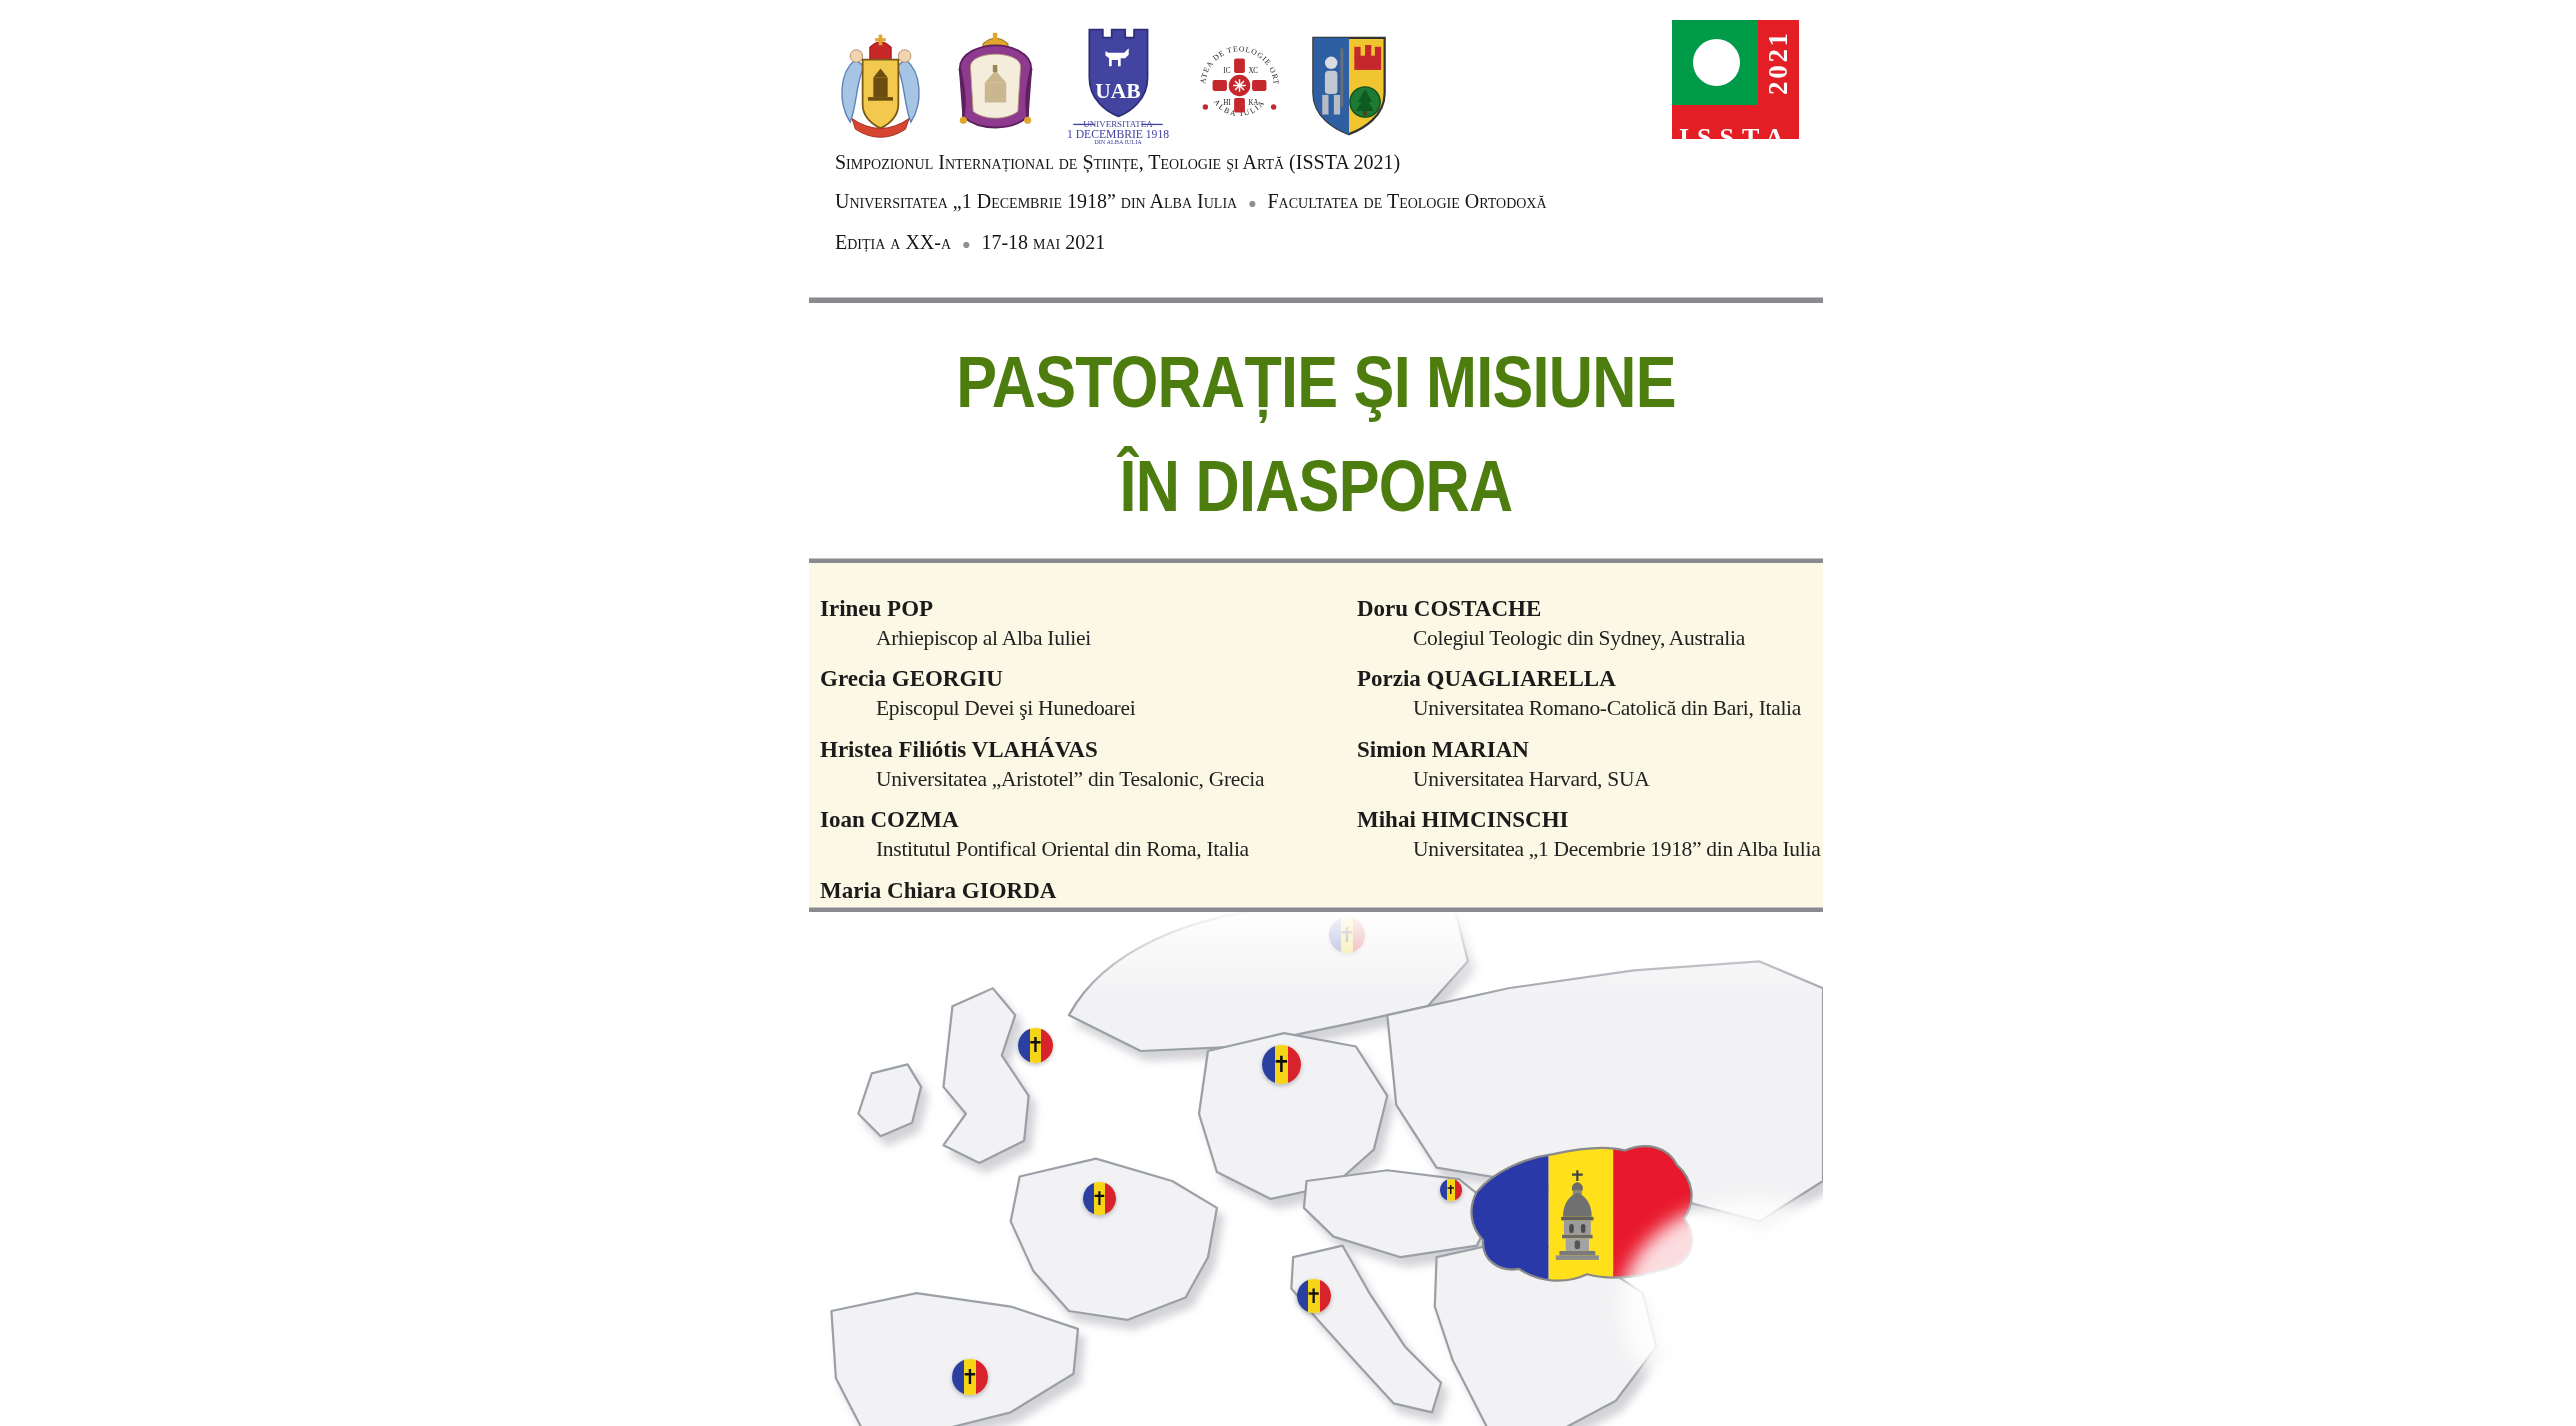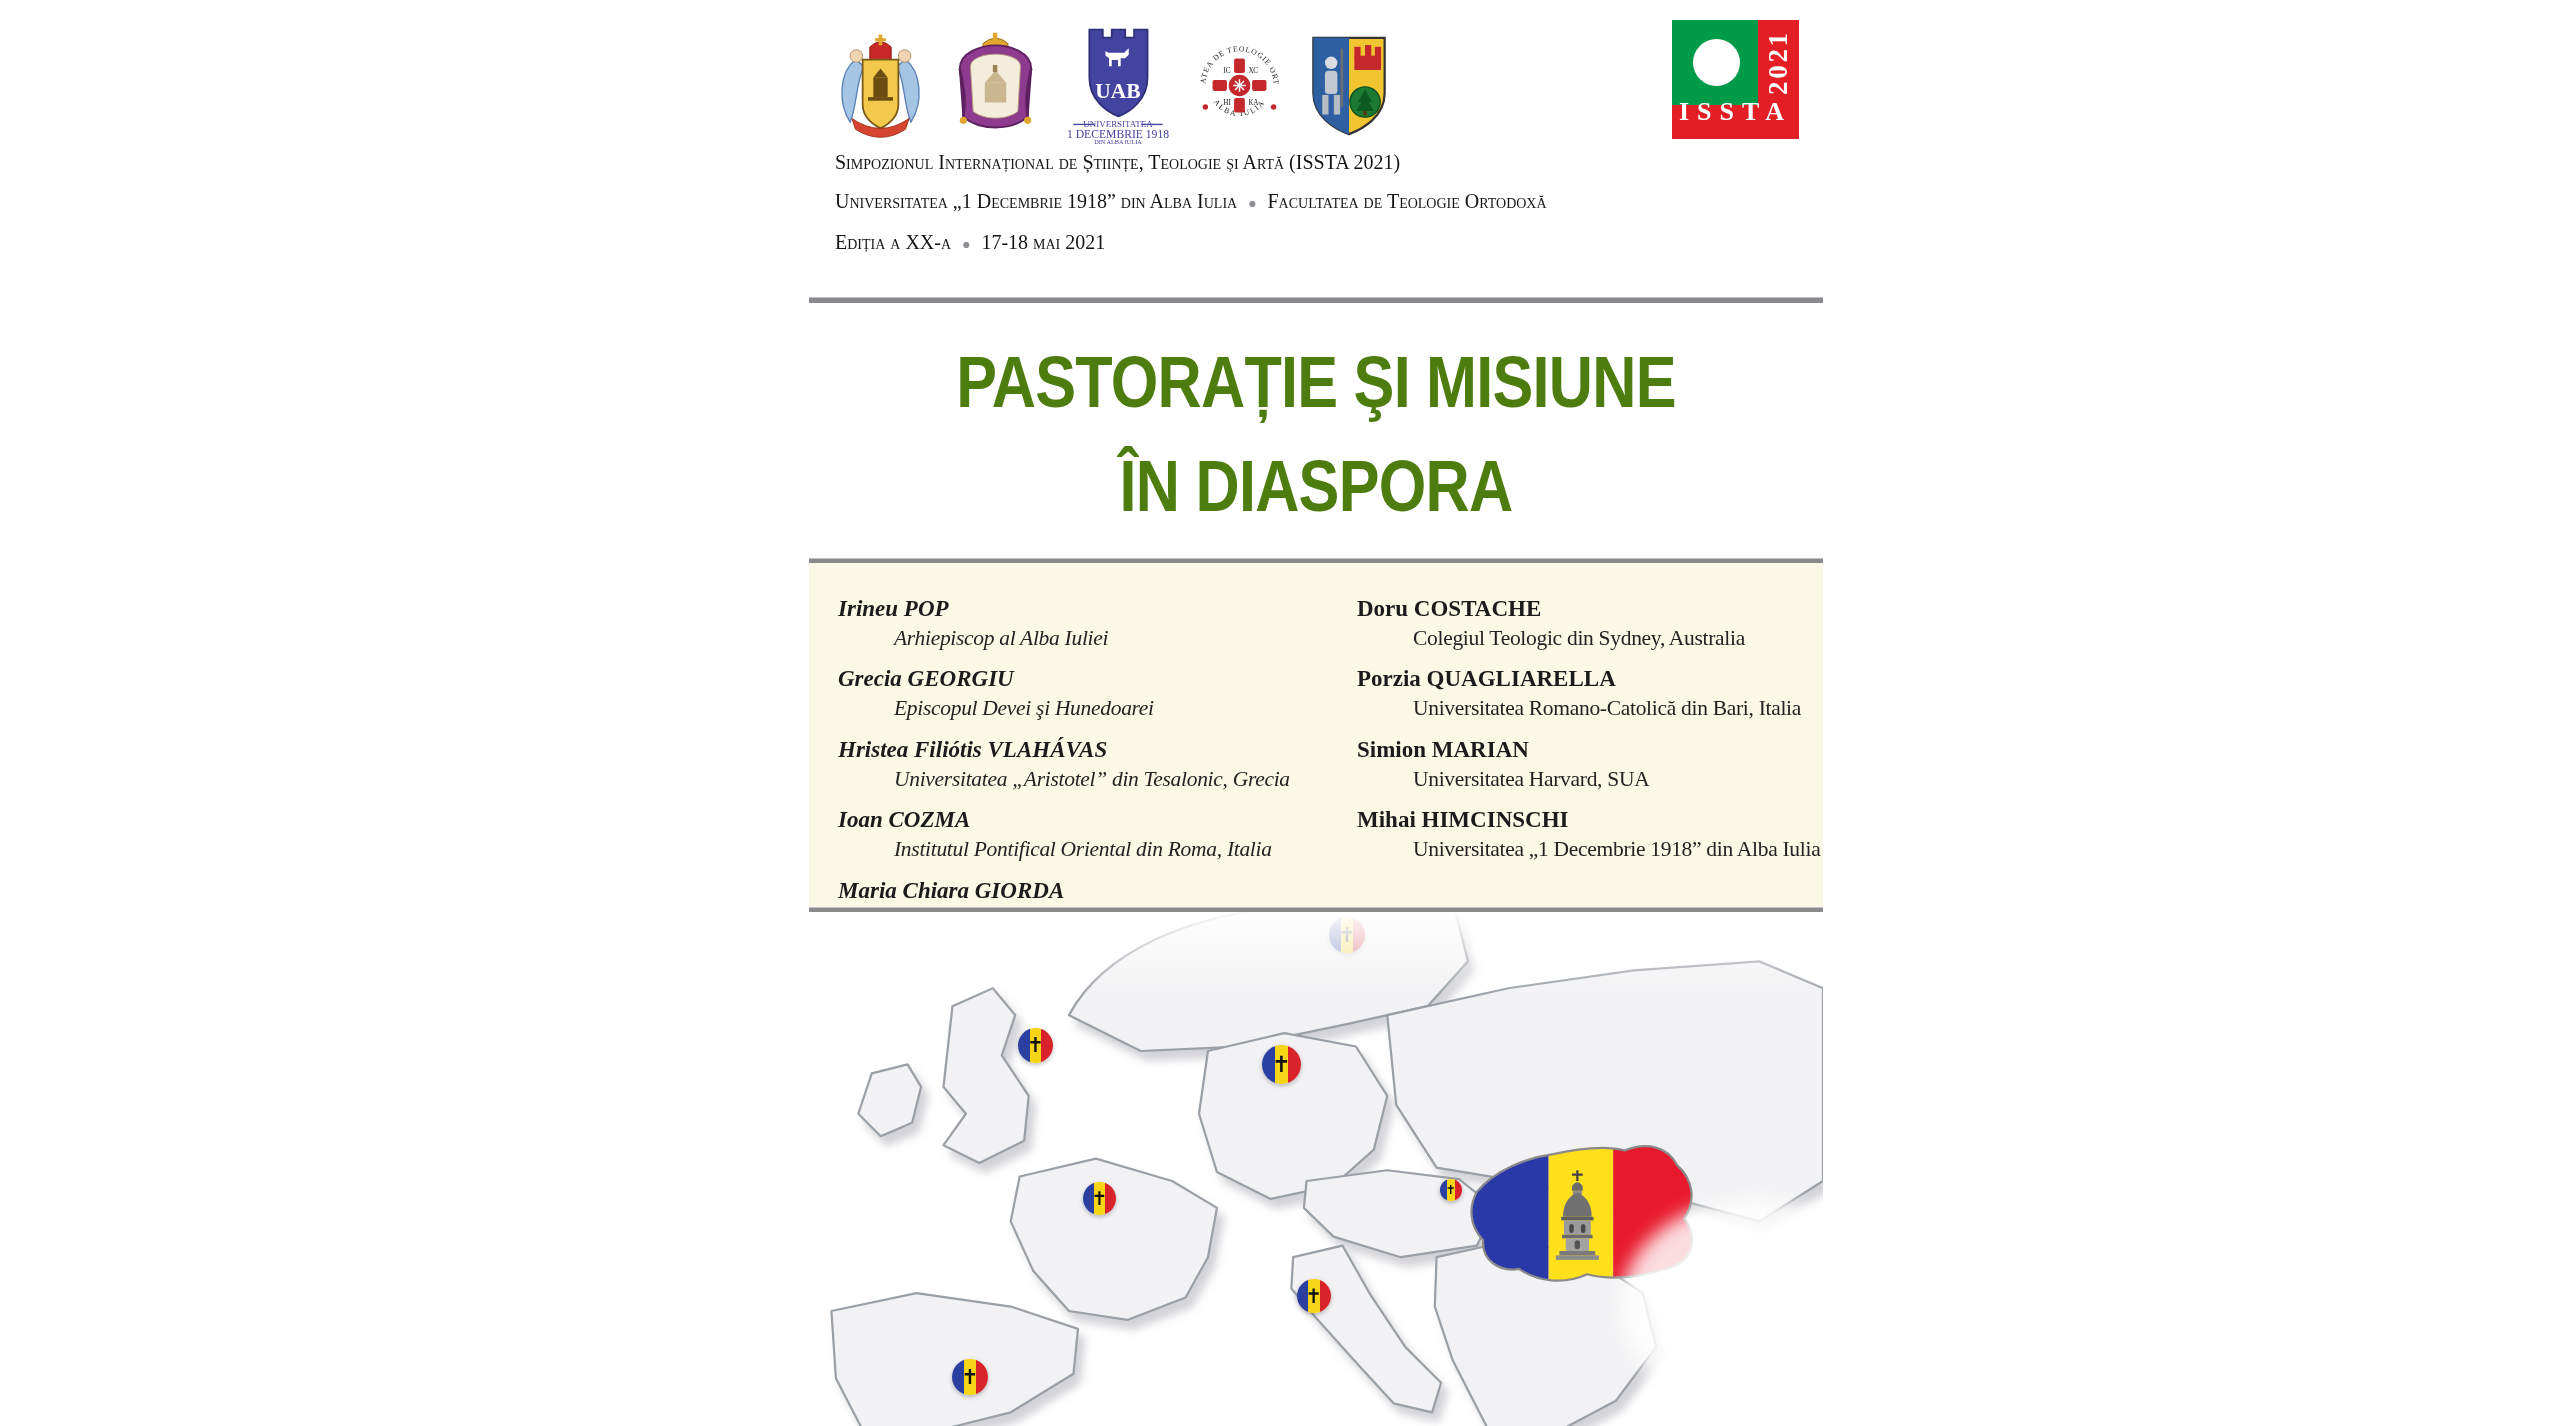--- a/index.html
+++ b/index.html
@@ -12,42 +12,42 @@
   .logo{flex:0 0 auto;}
 
   
   .issta{position:absolute;left:1672px;top:20px;width:127px;height:119px;}
   .issta .red-bg{position:absolute;inset:0;}
   .issta .green-sq{position:absolute;left:0;top:0;width:86px;height:85px;}
   .issta .white-dot{position:absolute;left:20.6px;top:19px;width:47px;height:47px;border-radius:50%;background:#fff;}
   .issta .year{position:absolute;left:86px;top:0;width:41px;height:85px;display:flex;align-items:center;justify-content:center;
                color:#fff;font-weight:bold;font-size:27px;letter-spacing:2.7px;
                writing-mode:vertical-rl;transform:rotate(180deg);font-family:"Liberation Serif",serif;}
-  .issta .acr{position:absolute;left:0;top:75px;width:127px;height:34px;display:flex;align-items:center;justify-content:center;
+  .issta .acr{position:absolute;left:0;top:101px;width:127px;height:34px;display:flex;align-items:center;justify-content:center;
               color:#fff;font-weight:bold;font-size:26px;letter-spacing:8px;font-family:"Liberation Serif",serif;}
 
   
   .header-block{position:absolute;left:835px;top:143px;width:995px;
                 font-variant:small-caps;font-size:20px;line-height:39px;color:#141414;
                 font-family:"Liberation Serif",serif;}
   .header-block .bullet{color:#909094;font-size:0.72em;vertical-align:middle;margin:0 10.8px;}
 
   
   .divider{position:absolute;left:809px;width:1014px;height:4.5px;background:#8A8A8E;border-top:0.9px solid #c2c2c6;}
 
   
   .title-block{position:absolute;left:809px;top:330px;width:1014px;text-align:center;
                font-family:"Liberation Sans",sans-serif;font-weight:700;}
   .title-line{font-size:72px;line-height:104px;transform:scaleX(0.85);transform-origin:50% 50%;
               letter-spacing:-0.9px;white-space:nowrap;}
 
   
   .panel{position:absolute;left:809px;top:563px;width:1014px;height:344px;background:#FBF8E5;}
   .col{position:absolute;top:30.5px;}
-  .col.left{left:29px;width:488px;font-style:italic;}
+  .col.left{left:11px;width:488px;}
   .col.right{left:528px;width:475px;margin-left:20px;}
   .entry{margin-bottom:12.5px;}
   .entry .pname{font-weight:bold;font-size:23px;line-height:30px;color:#1b1b1b;}
   .entry .affil{font-size:21.5px;line-height:28px;padding-left:56px;color:#222;letter-spacing:-0.3px;}
 
   
   .map-wrap{position:absolute;left:809px;top:912px;width:1014px;height:514px;overflow:hidden;background:#fff;}
   .map-wrap svg{position:absolute;left:0;top:0;}
   .pin-layer{position:absolute;inset:0;}
   .pin{position:absolute;border-radius:50%;display:flex;align-items:center;justify-content:center;

